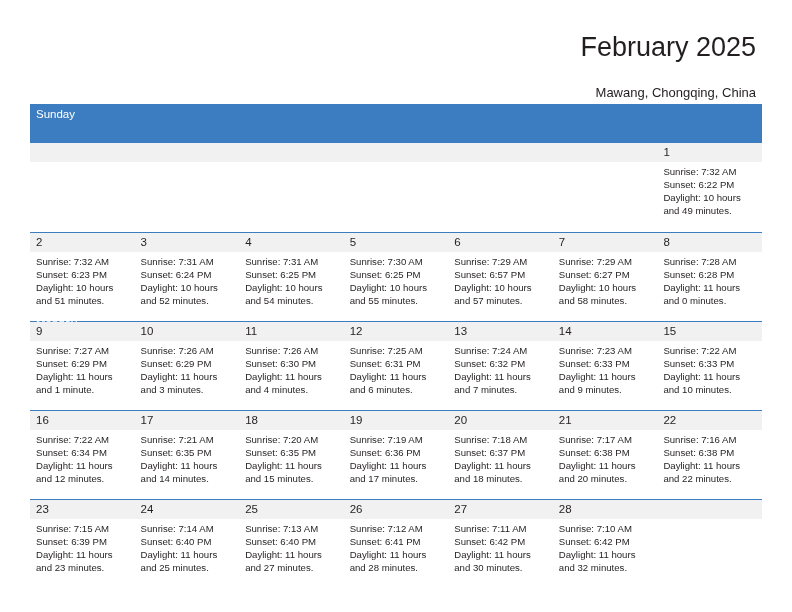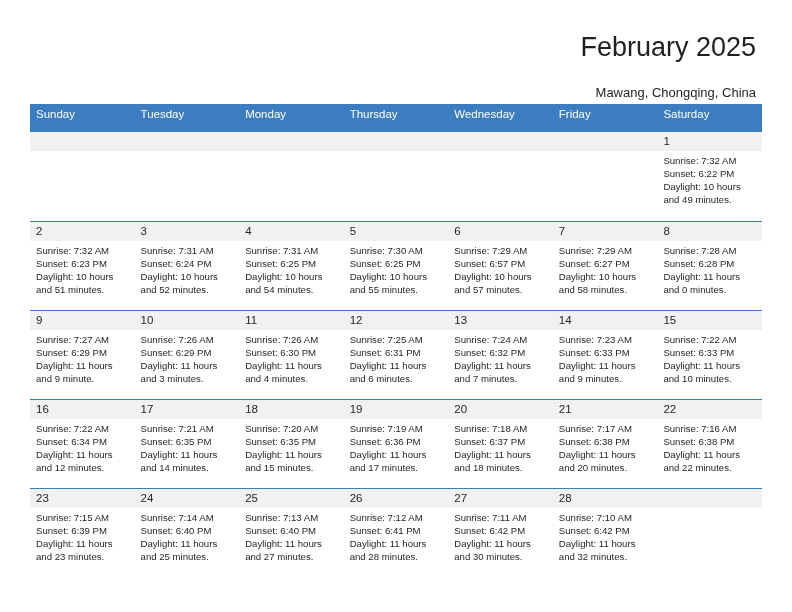--- a/index.html
+++ b/index.html
@@ -86,21 +86,22 @@
   
   .calendar {
     position: absolute;
     left: 30px;
     top: 104px;
     width: 732px;
   }
   .dow-row {
     display: flex;
     background: #3b7dc0;
-    height: 28px;
+    height: 39px;
+    flex-direction: column;
   }
   .dow {
     flex: 0 0 104.57px;
     width: 104.57px;
     box-sizing: border-box;
     padding: 3px 0 0 6px;
     color: #ffffff;
     font-size: 11.5px;
     line-height: 15px;
     white-space: nowrap;
@@ -261,21 +262,21 @@
             </div>
           </div>
         </div>
         <div class="week">
           <div class="cell">
             <div class="datenum">9</div>
             <div class="info">
               <div>Sunrise: 7:27 AM</div>
               <div>Sunset: 6:29 PM</div>
               <div>Daylight: 11 hours</div>
-              <div>and 9 minute.</div>
+              <div>and 1 minute.</div>
             </div>
           </div>
           <div class="cell">
             <div class="datenum">10</div>
             <div class="info">
               <div>Sunrise: 7:26 AM</div>
               <div>Sunset: 6:29 PM</div>
               <div>Daylight: 11 hours</div>
               <div>and 3 minutes.</div>
             </div>

